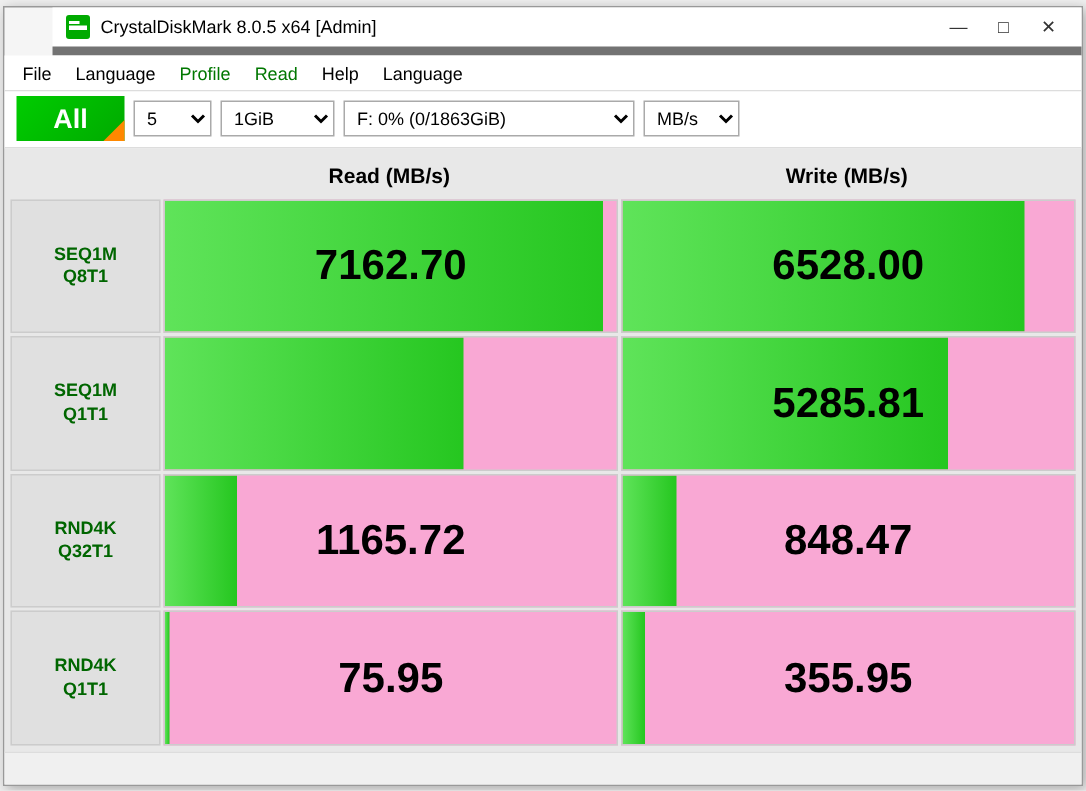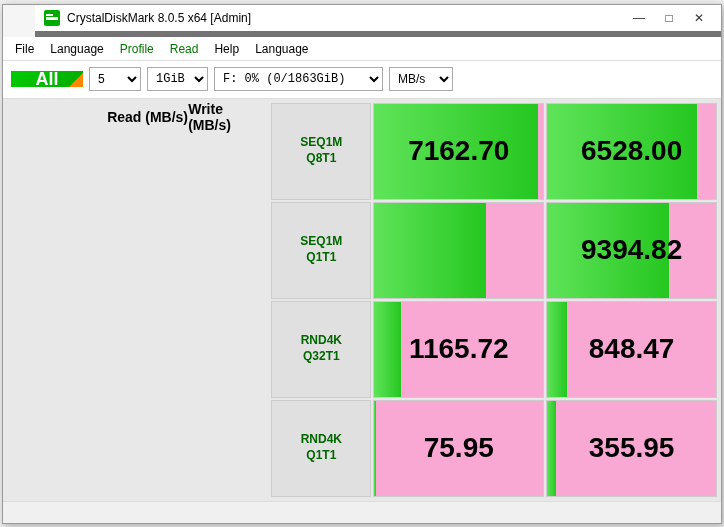--- a/index.html
+++ b/index.html
@@ -104,21 +104,21 @@
       gap: 6px;
       border-bottom: 1px solid #ddd;
     }
 
     .all-btn {
       background: linear-gradient(135deg, #00cc00, #00aa00);
       color: white;
       font-size: 18px;
       font-weight: bold;
       width: 72px;
-      height: 16px;
+      height: 30px;
       border: none;
       cursor: pointer;
       display: flex;
       align-items: center;
       justify-content: center;
       position: relative;
     }
 
     .all-btn::after {
       content: '';
@@ -134,27 +134,28 @@
     .select-box {
       height: 24px;
       font-size: 12px;
       border: 1px solid #aaa;
       background: white;
       cursor: pointer;
       padding: 0 4px;
     }
 
     .select-box.runs { width: 52px; }
-    .select-box.size { width: 61px; font-family: Liberation Mono, monospace; }
-    .select-box.drive { width: 169px; font-family: Liberation Mono, monospace; }
+    .select-box.size { width: 76px; }
+    .select-box.drive { width: 194px; }
     .select-box.unit { width: 64px; }
 
     .main-content {
       flex: 1;
       display: flex;
+      flex-direction: column;
       background: #e8e8e8;
       padding: 4px;
       gap: 2px;
     }
 
     .header-row {
       display: flex;
       height: 28px;
     }
 
@@ -327,21 +328,21 @@
         <div class="data-row">
           <div class="row-label">
             <span>SEQ1M</span>
             <span>Q1T1</span>
           </div>
           <div class="data-cell">
             <div class="bar-bg" style="width: 66%;"></div>
           </div>
           <div class="data-cell">
             <div class="bar-bg" style="width: 72%;"></div>
-            <span class="cell-value">9394.82</span>
+            <span class="cell-value">5285.81</span>
           </div>
         </div>
         <div class="data-row">
           <div class="row-label">
             <span>RND4K</span>
             <span>Q32T1</span>
           </div>
           <div class="data-cell">
             <div class="bar-bg" style="width: 16%;"></div>
             <span class="cell-value">1165.72</span>

